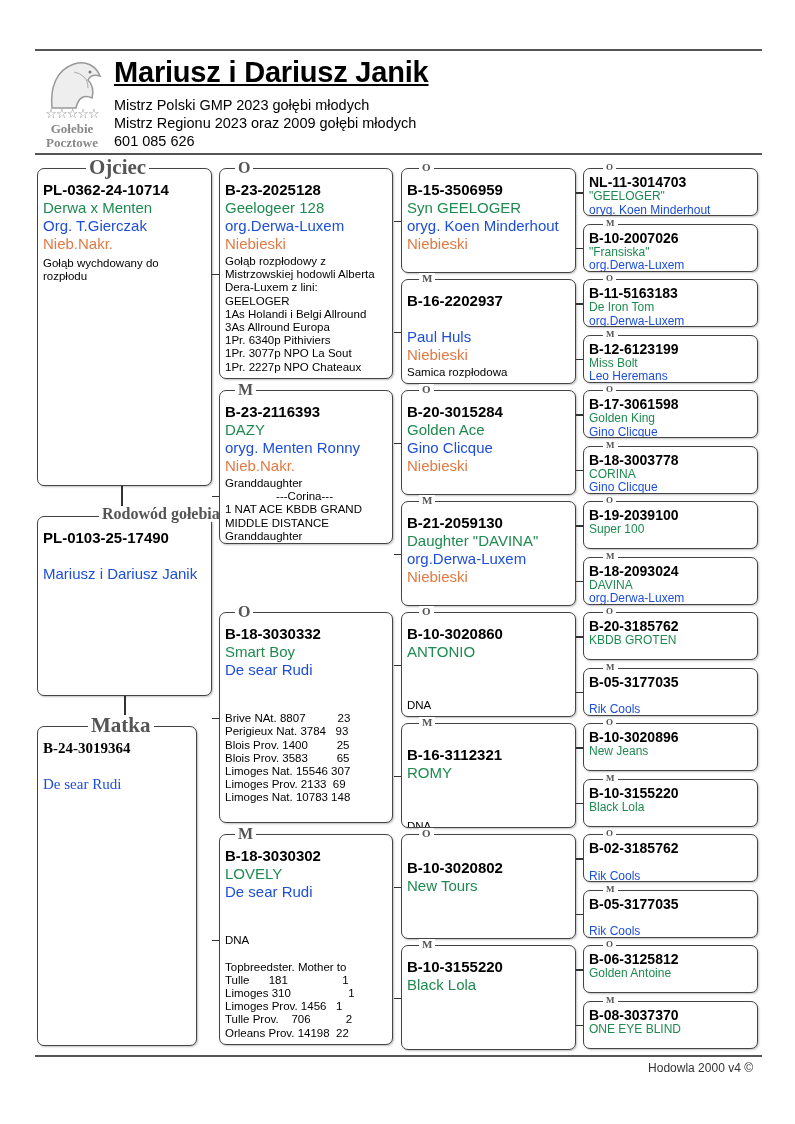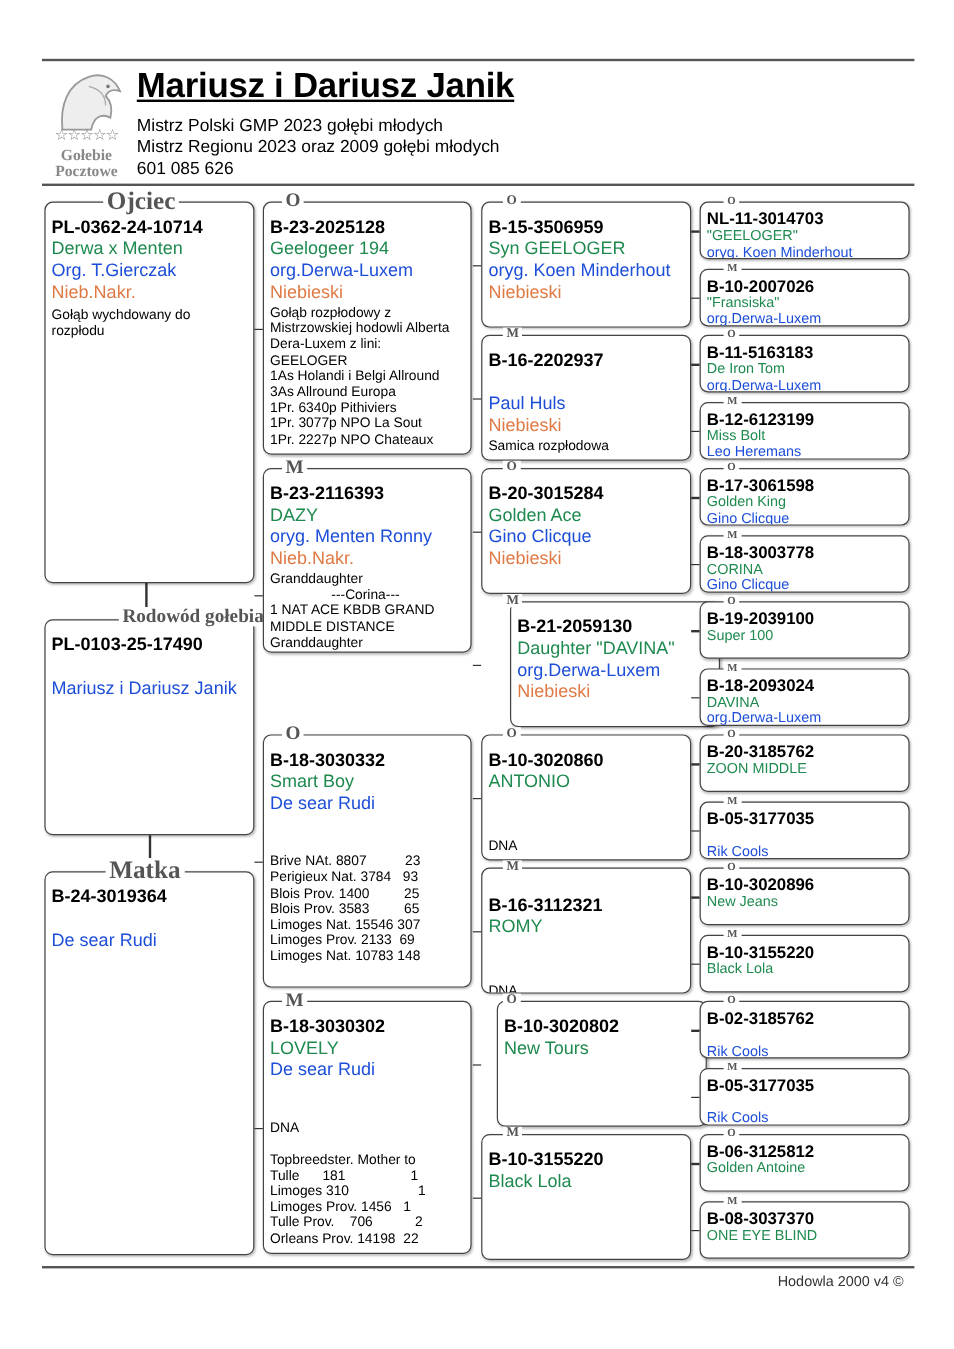--- a/index.html
+++ b/index.html
@@ -67,31 +67,31 @@
 </div>
 <div class="lbl big" style="left:86px;top:157px;text-align:center;">Ojciec</div>
 
 <div class="box" style="left:37px;top:516px;width:175px;height:180px;padding-top:12px;">
   <div class="ring">PL-0103-25-17490</div>
   <div style="height:18px"></div>
   <div class="owner">Mariusz i Dariusz Janik</div>
 </div>
 <div class="lbl mid" style="left:59px;top:506px;margin-left:40px;">Rodowód gołebia</div>
 
-<div class="box" style="left:37px;top:726px;width:175px;height:320px;padding-top:12px;">
+<div class="box" style="left:37px;top:726px;width:160px;height:320px;padding-top:12px;font-family:Liberation Serif, serif;">
   <div class="ring">B-24-3019364</div>
   <div style="height:18px"></div>
   <div class="owner">De sear Rudi</div>
 </div>
 <div class="lbl big" style="left:88px;top:715px;">Matka</div>
 
 <div id="g2">
     <div class="box" style="left: 219px; top: 168px; width: 174px; height: 211px; padding-top: 12px;">
       <div class="ring">B-23-2025128</div>
-      <div class="name">Geelogeer 194</div>
+      <div class="name">Geelogeer 128</div>
       <div class="owner">org.Derwa-Luxem</div>
       <div class="color">Niebieski</div>
       <div class="note" style="margin-top:2px;">Gołąb rozpłodowy z
 Mistrzowskiej hodowli Alberta
 Dera-Luxem z lini:
 GEELOGER
 1As Holandi i Belgi Allround
 3As Allround Europa
 1Pr. 6340p Pithiviers
 1Pr. 3077p NPO La Sout
@@ -168,21 +168,21 @@
     <div class="lbl sm" style="left:419px;top:273px;">M</div>
     <div class="line" style="left:394px;top:331.5px;width:7px;height:1.5px;"></div>
     <div class="box" style="left: 401px; top: 390px; width: 175px; height: 105px; padding-top: 12px;">
       <div class="ring">B-20-3015284</div>
       <div class="name">Golden Ace</div>
       <div class="owner">Gino Clicque</div>
       <div class="color">Niebieski</div>
     </div>
     <div class="lbl sm" style="left:419px;top:384px;">O</div>
     <div class="line" style="left:394px;top:442.5px;width:7px;height:1.5px;"></div>
-    <div class="box" style="left: 401px; top: 501px; width: 175px; height: 105px; padding-top: 12px; margin-left: 24px;">
+    <div class="box" style="left: 401px; top: 501px; width: 175px; height: 105px; padding-top: 12px;">
       <div class="ring">B-21-2059130</div>
       <div class="name">Daughter "DAVINA"</div>
       <div class="owner">org.Derwa-Luxem</div>
       <div class="color">Niebieski</div>
     </div>
     <div class="lbl sm" style="left:419px;top:495px;">M</div>
     <div class="line" style="left:394px;top:553.5px;width:7px;height:1.5px;"></div>
     <div class="box" style="left: 401px; top: 612px; width: 175px; height: 105px; padding-top: 12px;">
       <div class="ring">B-10-3020860</div>
       <div class="name">ANTONIO</div>
@@ -194,21 +194,21 @@
     <div class="line" style="left:394px;top:664.5px;width:7px;height:1.5px;"></div>
     <div class="box" style="left: 401px; top: 723px; width: 175px; height: 105px; padding-top: 22px;">
       <div class="ring">B-16-3112321</div>
       <div class="name">ROMY</div>
       <div class="owner" style="height: 18px;"></div>
       <div class="color" style="height: 18px;"></div>
       <div class="note" style="margin-top:2px;">DNA</div>
     </div>
     <div class="lbl sm" style="left:419px;top:717px;">M</div>
     <div class="line" style="left:394px;top:775.5px;width:7px;height:1.5px;"></div>
-    <div class="box" style="left: 414px; top: 834px; width: 175px; height: 105px; padding-top: 12px;">
+    <div class="box" style="left: 401px; top: 834px; width: 175px; height: 105px; padding-top: 24px;">
       <div class="ring">B-10-3020802</div>
       <div class="name">New Tours</div>
       <div class="owner" style="height: 18px;"></div>
       <div class="color" style="height: 18px;"></div>
     </div>
     <div class="lbl sm" style="left:419px;top:828px;">O</div>
     <div class="line" style="left:394px;top:886.5px;width:7px;height:1.5px;"></div>
     <div class="box" style="left: 401px; top: 945px; width: 175px; height: 105px; padding-top: 12px;">
       <div class="ring">B-10-3155220</div>
       <div class="name">Black Lola</div>
@@ -270,21 +270,21 @@
     <div class="line" style="left:576px;top:525px;width:7px;height:1.5px;"></div>
     <div class="box g4" style="left: 583px; top: 556.5px; width: 175px; height: 48px; padding-top: 6px;">
       <div class="ring g4">B-18-2093024</div>
       <div class="name s">DAVINA</div>
       <div class="owner s">org.Derwa-Luxem</div>
     </div>
     <div class="lbl xs" style="left:603px;top:551.5px;">M</div>
     <div class="line" style="left:576px;top:580.5px;width:7px;height:1.5px;"></div>
     <div class="box g4" style="left: 583px; top: 612px; width: 175px; height: 48px; padding-top: 6px;">
       <div class="ring g4">B-20-3185762</div>
-      <div class="name s">ZOON MIDDLE</div>
+      <div class="name s">KBDB GROTEN</div>
       <div class="owner s" style="height: 13.5px;"></div>
     </div>
     <div class="lbl xs" style="left:603px;top:607px;">O</div>
     <div class="line" style="left:576px;top:636px;width:7px;height:1.5px;"></div>
     <div class="box g4" style="left: 583px; top: 667.5px; width: 175px; height: 48px; padding-top: 6px;">
       <div class="ring g4">B-05-3177035</div>
       <div class="name s" style="height: 13.5px;"></div>
       <div class="owner s">Rik Cools</div>
     </div>
     <div class="lbl xs" style="left:603px;top:662.5px;">M</div>

